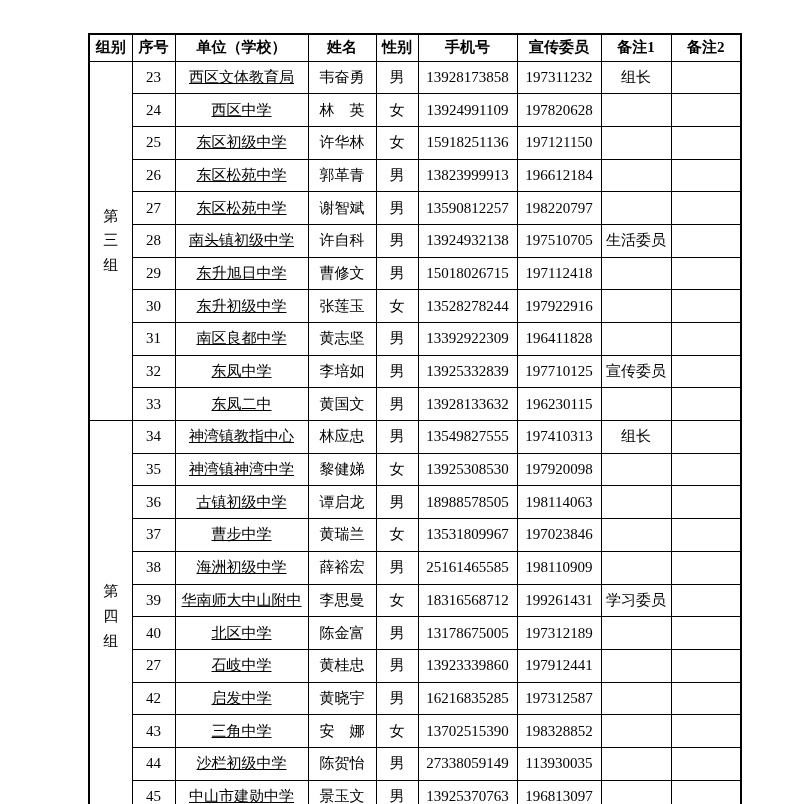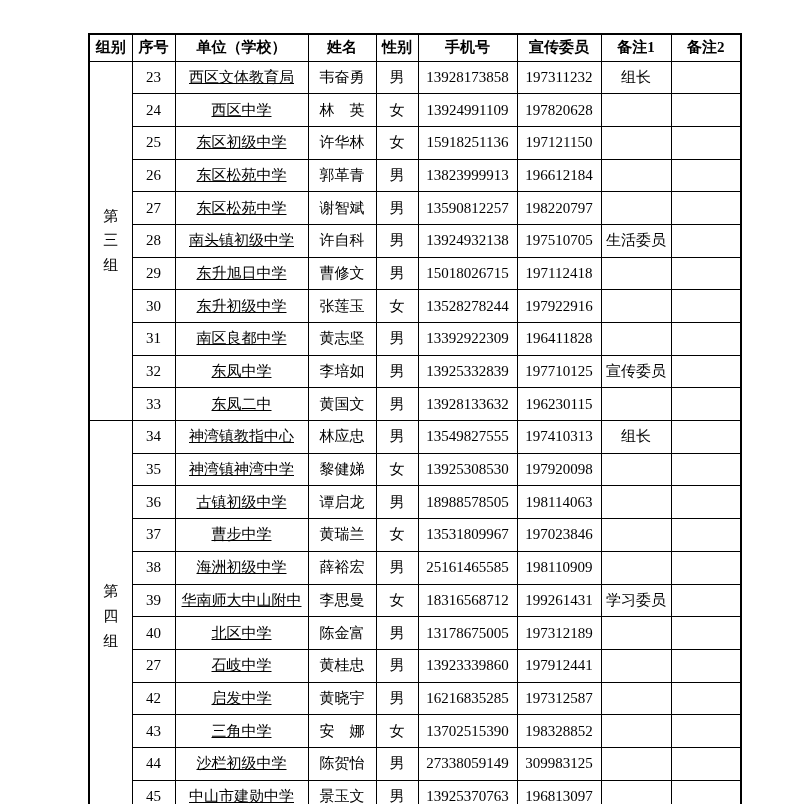--- a/index.html
+++ b/index.html
@@ -299,21 +299,21 @@
           <td class="cell-cert">198328852</td>
           <td class="cell-note1"></td>
           <td class="cell-note2"></td>
         </tr>
         <tr>
           <td class="cell-no">44</td>
           <td class="cell-unit">沙栏初级中学</td>
           <td class="cell-name">陈贺怡</td>
           <td class="cell-gender">男</td>
           <td class="cell-phone">27338059149</td>
-          <td class="cell-cert">309983125</td>
+          <td class="cell-cert">113930035</td>
           <td class="cell-note1"></td>
           <td class="cell-note2"></td>
         </tr>
         <tr>
           <td class="cell-no">45</td>
           <td class="cell-unit">中山市建勋中学</td>
           <td class="cell-name">景玉文</td>
           <td class="cell-gender">男</td>
           <td class="cell-phone">13925370763</td>
           <td class="cell-cert">196813097</td>

